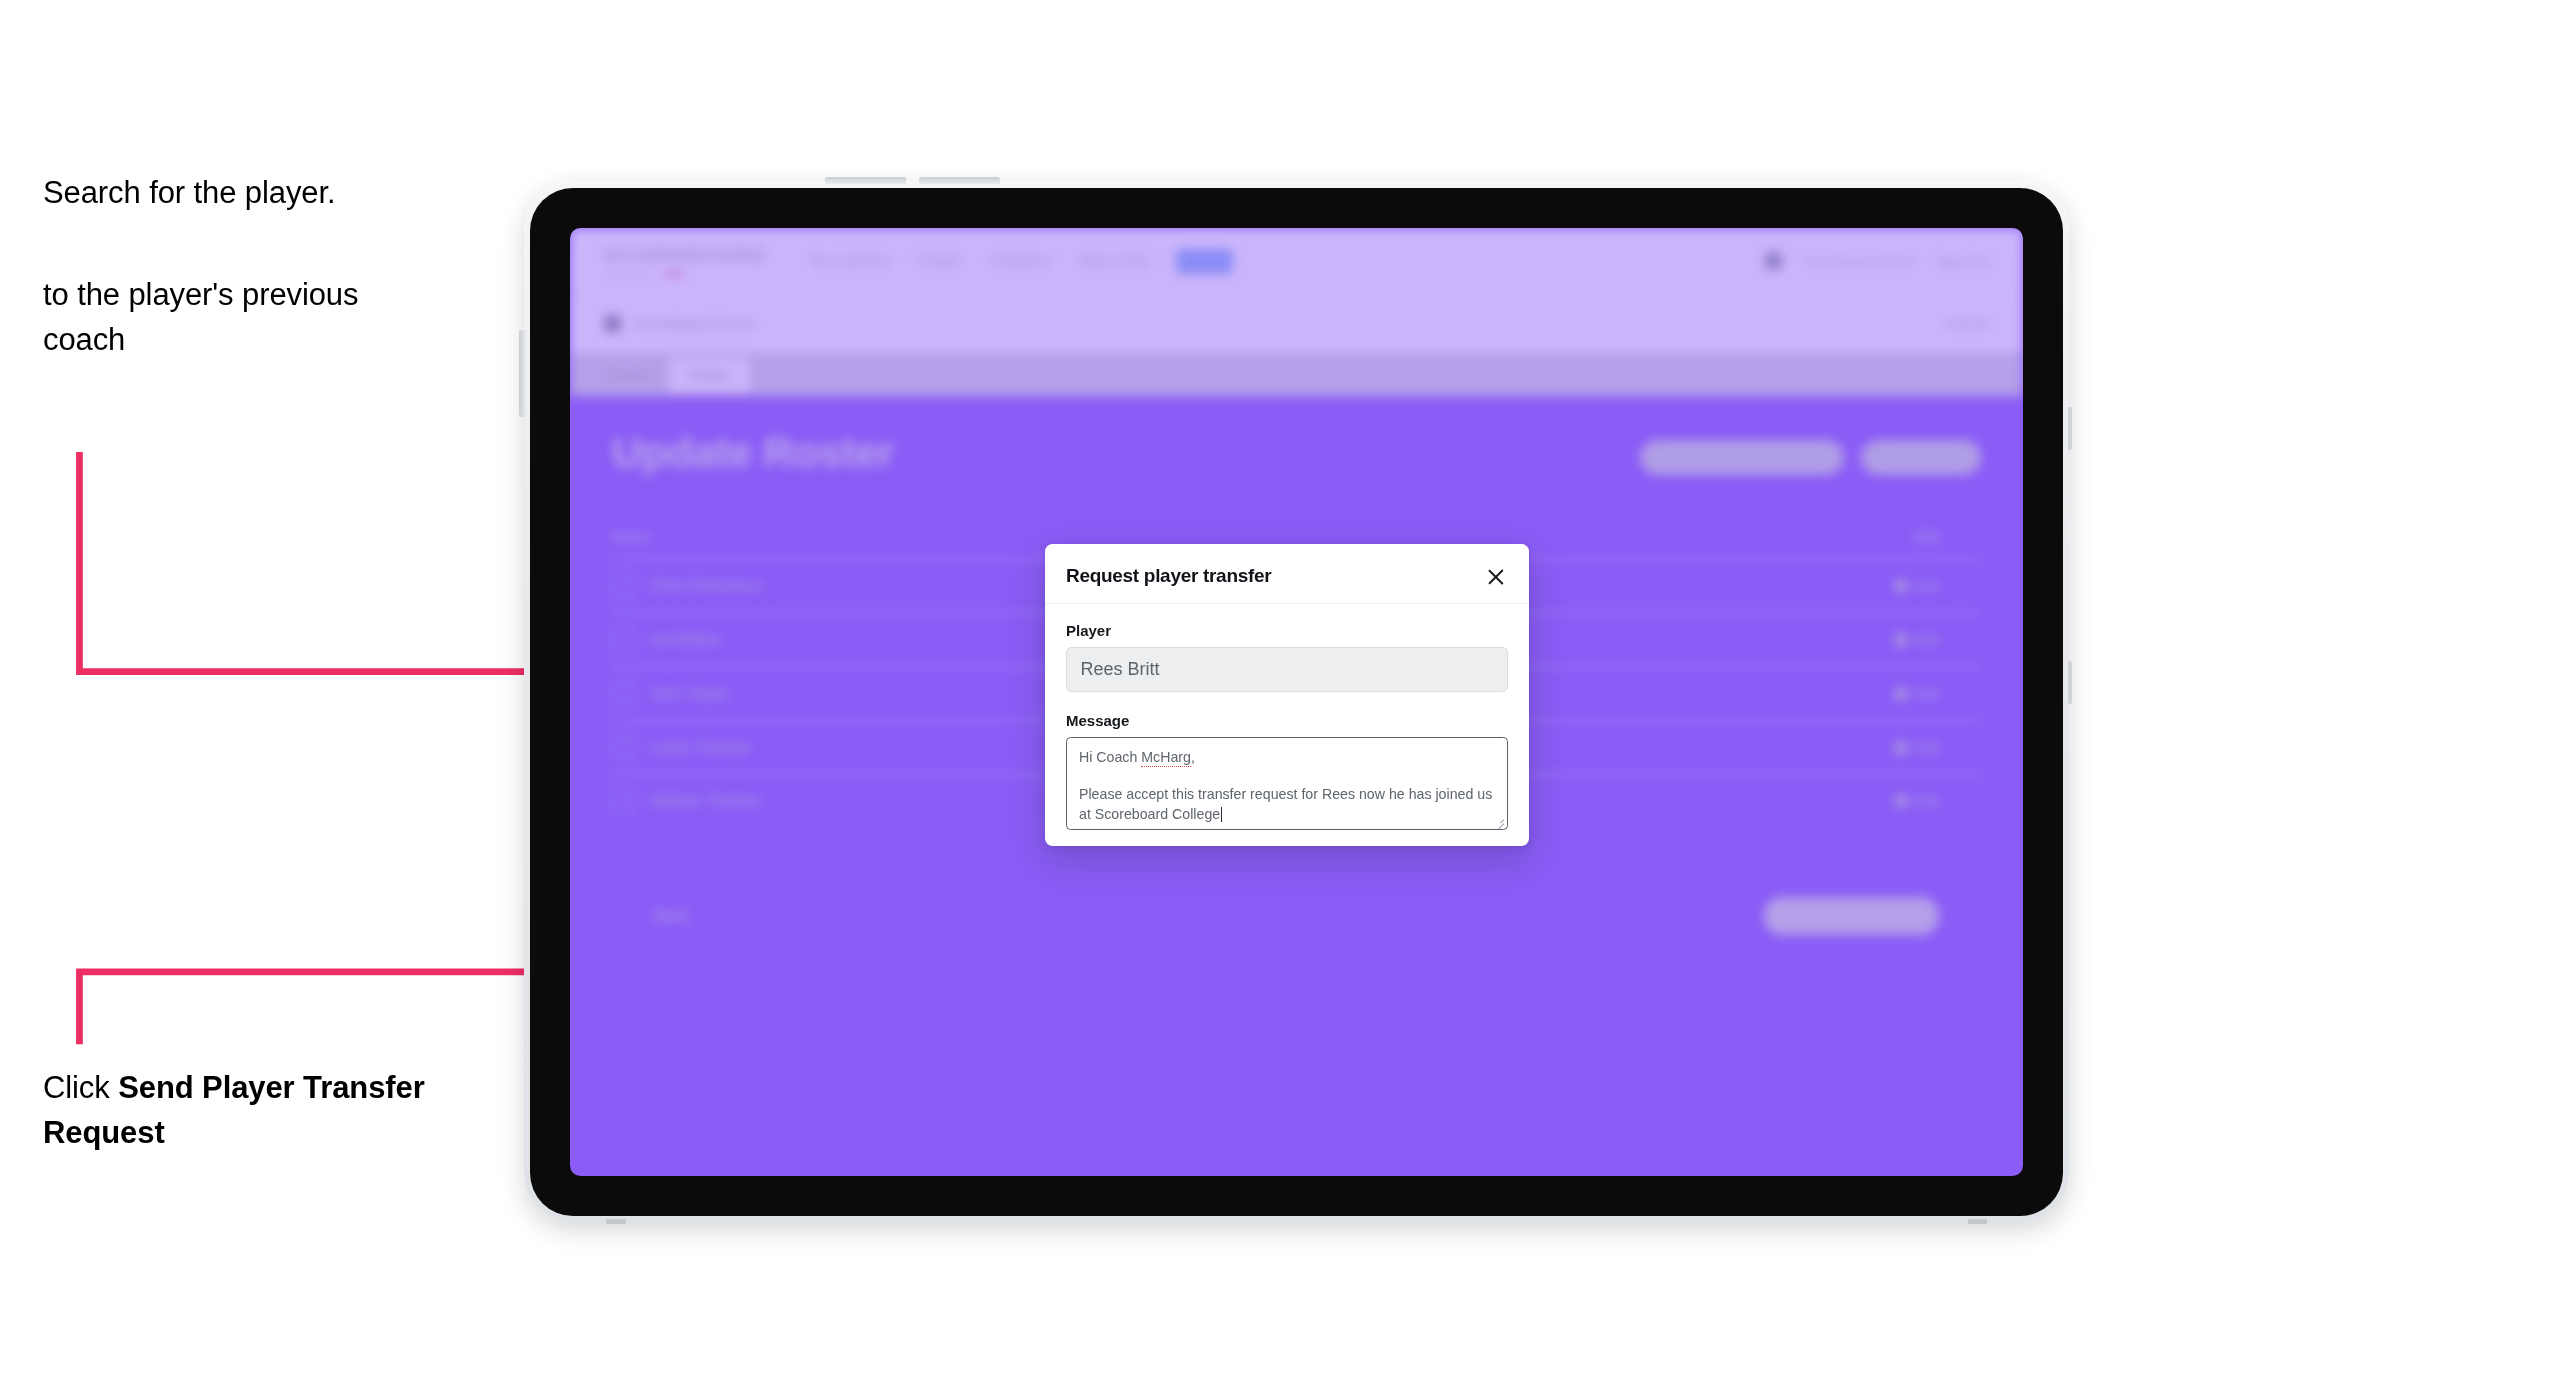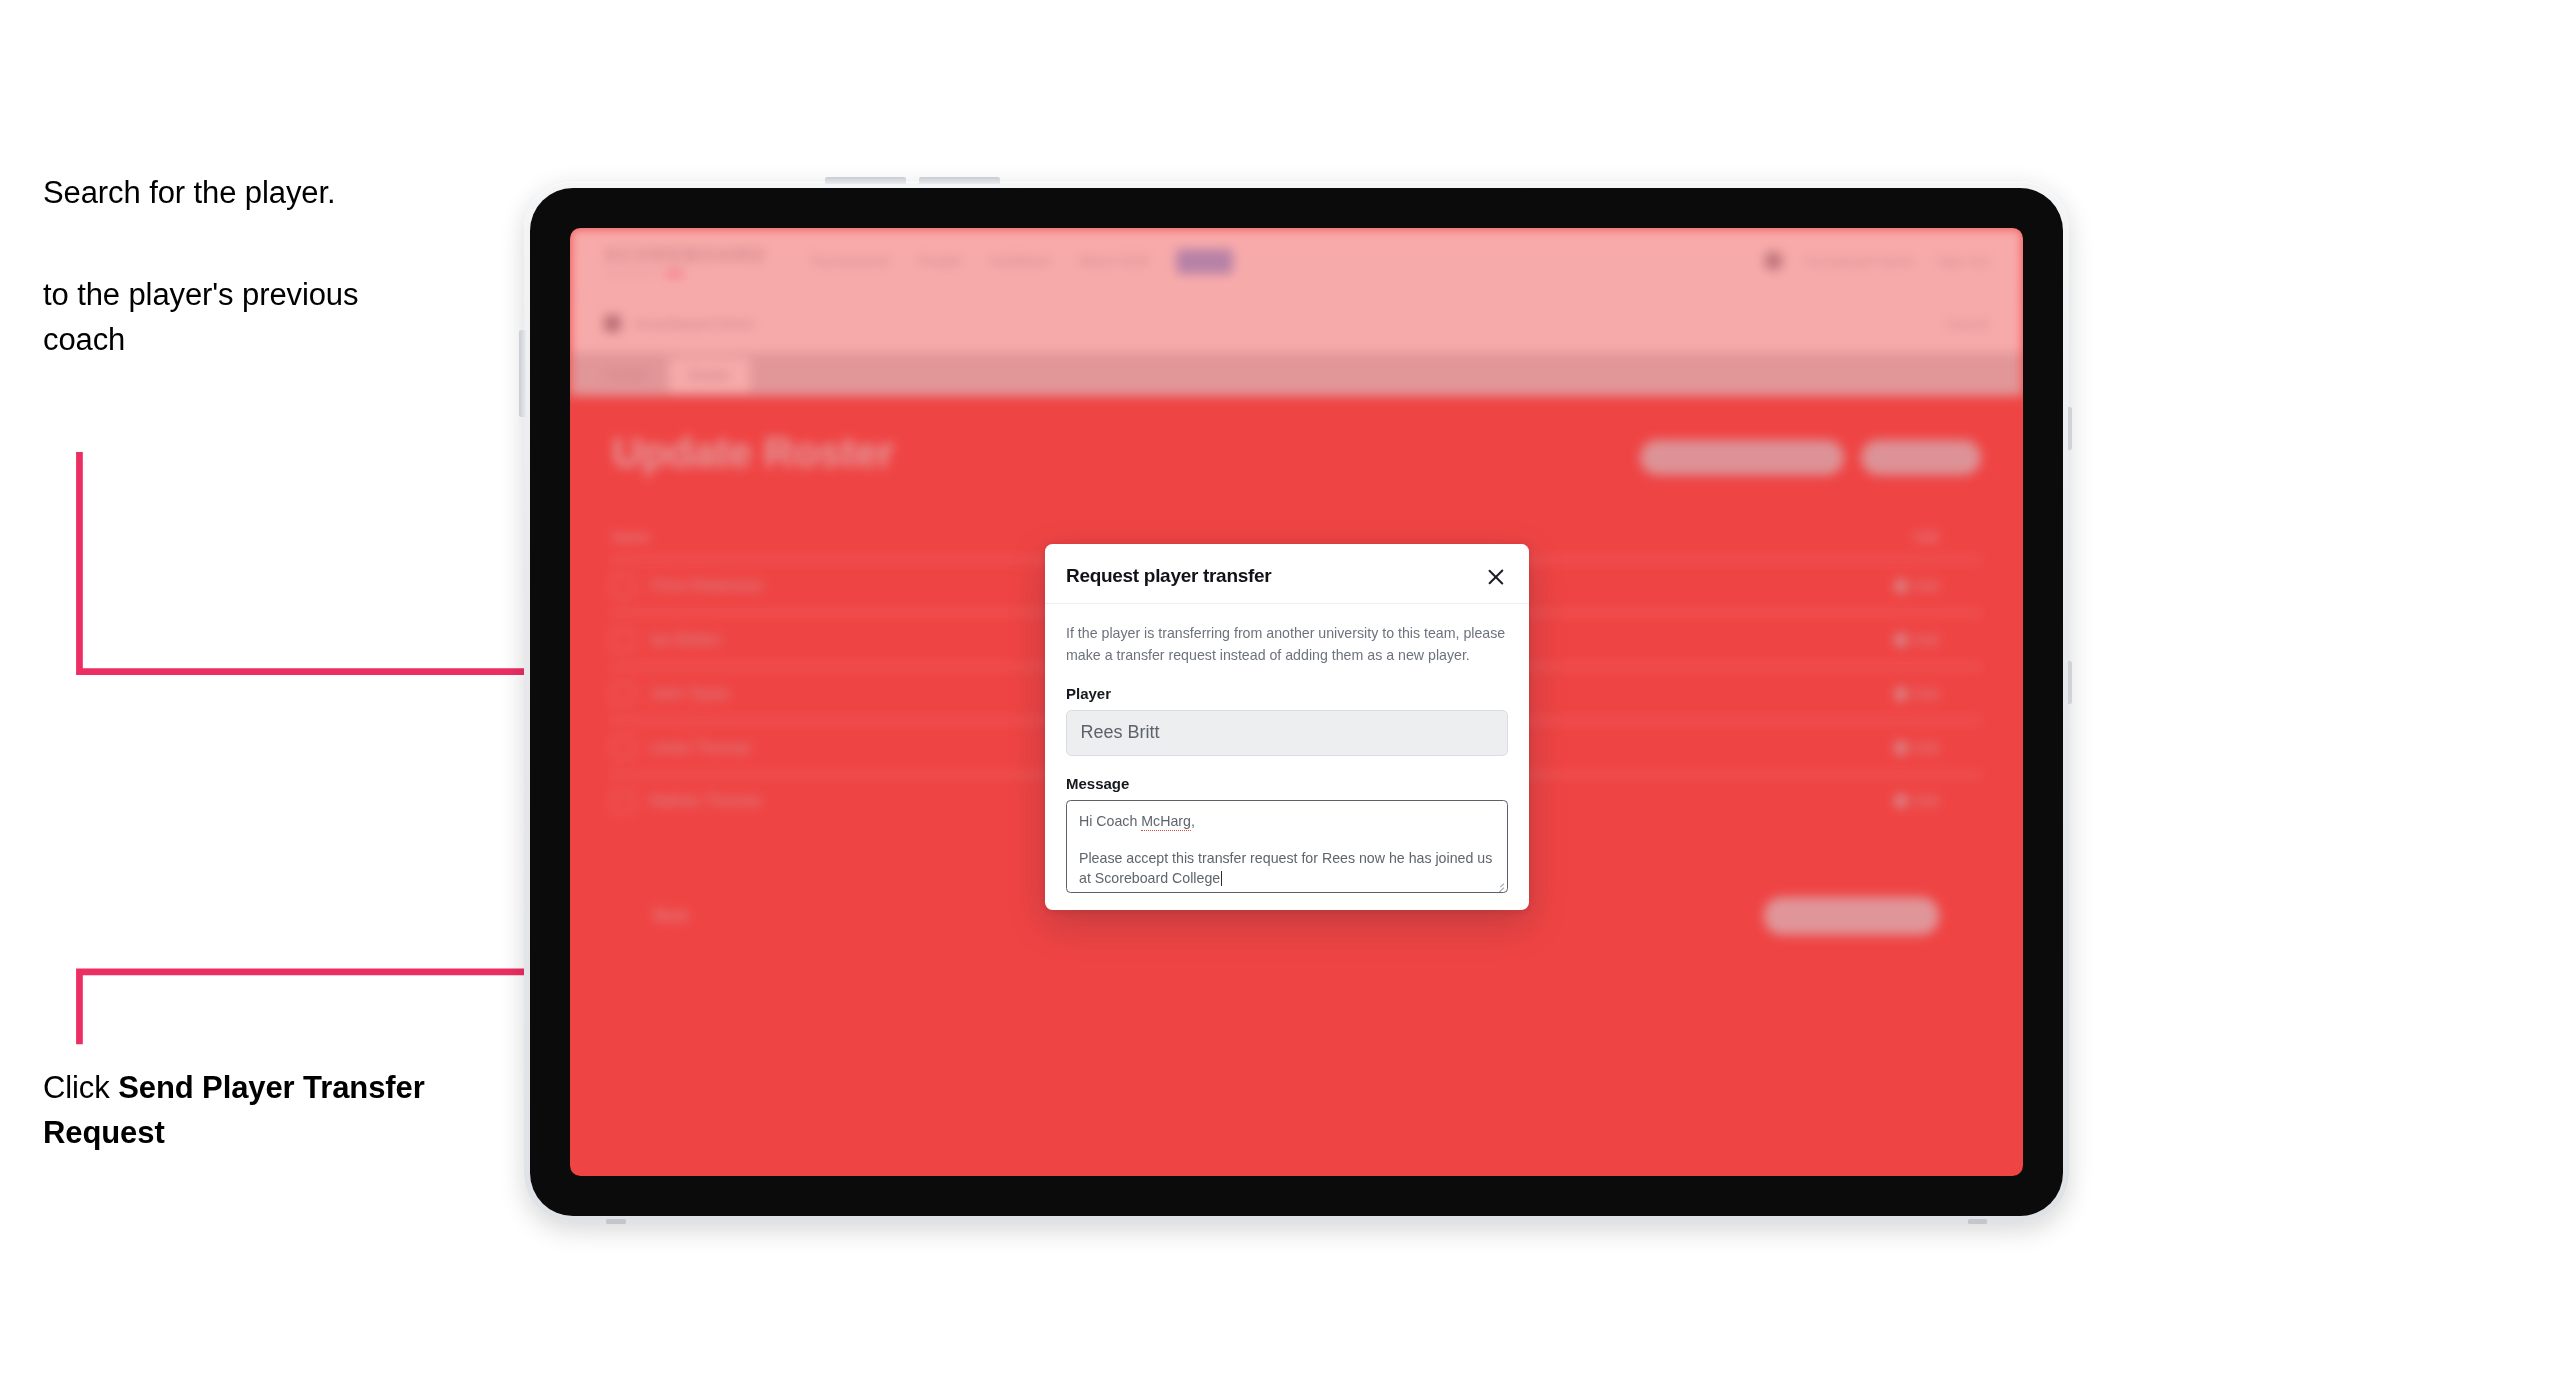--- a/index.html
+++ b/index.html
@@ -56,21 +56,21 @@
   }
   .device-bezel {
     position: absolute;
     left: 6px; top: 6px; right: 6px; bottom: 6px;
     background: #0b0b0c;
     border-radius: 43px;
   }
   .device-screen {
     position: absolute;
     left: 46px; top: 46px; right: 46px; bottom: 46px;
-    background: #ef4444;
+    background: #8b5cf6;
     border-radius: 10.5px;
     overflow: hidden;
   }
   
   .btn-vol {
     position: absolute;
     top: -5.2px;
     height: 6.7px;
     background: linear-gradient(180deg,#c9ccd1,#e9ebee);
     border-radius: 2.2px 2.2px 0 0;
@@ -570,21 +570,20 @@
       </div>
     </div>
 
     <div id="modal">
       <div class="modal-header">
         <div class="modal-title">Request player transfer</div>
         <div class="modal-close"></div>
       </div>
 
       <div class="modal-body">
-        <p class="modal-desc">If the player is transferring from another university to this team, please make a transfer request instead of adding them as a new player.</p>
 
         <div class="field-label">Player</div>
         <input class="player-input" type="text" value="Rees Britt" style="">
 
         <div class="field-label">Message</div>
         <div class="message-box">
           <div class="msg-line"><span>Hi Coach </span><span class="msg-spell">McHarg</span><span>,</span></div>
           <div class="msg-blank"></div>
           <div class="msg-line">Please accept this transfer request for Rees now he has joined us</div>
           <div class="msg-line"><span>at Scoreboard College</span><span class="caret"></span></div>

